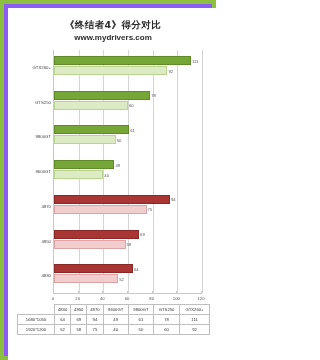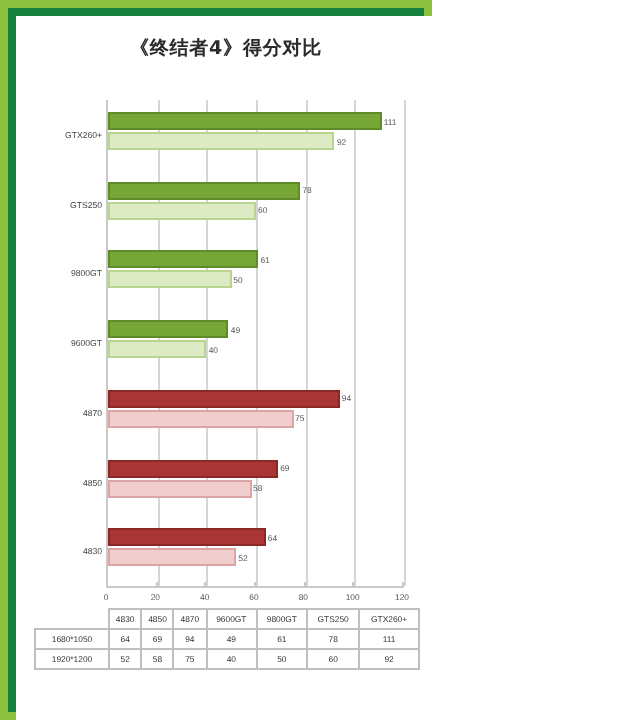--- a/index.html
+++ b/index.html
@@ -6,21 +6,21 @@
   body{
     width:216px;height:360px;
     background:#ffffff;
     font-family:"Liberation Sans","DejaVu Sans",sans-serif;
     overflow:hidden;
   }
   #frame{
     position:absolute;left:0;top:0;width:216px;height:360px;
     box-sizing:border-box;
     border:4px solid #8cbf3f;
-    background:#15803d;
+    background:#8b5cf6;
   }
   #inner{
     position:absolute;left:4px;top:4px;
     width:208px;height:352px;
     box-sizing:border-box;
     border:1px solid #ffffff;
     background:#ffffff;
   }
   
   #titlewrap{
@@ -111,20 +111,21 @@
   #datatable td.rowhdr{width:36px;text-align:center;}
 </style>
 </head>
 <body>
 
 <div id="frame">
   <div id="inner">
 
     <div id="titlewrap">
       <div class="title-cn">《终结者4》得分对比</div>
+      <div class="title-url">www.mydrivers.com</div>
     </div>
 
     <div id="plot">
         <div class="gridline" style="left: 24.6667px;"></div>
         <div class="gridline" style="left: 49.3333px;"></div>
         <div class="gridline" style="left: 74px;"></div>
         <div class="gridline" style="left: 98.6667px;"></div>
         <div class="gridline" style="left: 123.333px;"></div>
         <div class="gridline" style="left: 148px;"></div>
         <div class="grouprow" style="top: 6px; height: 34.7143px;">

